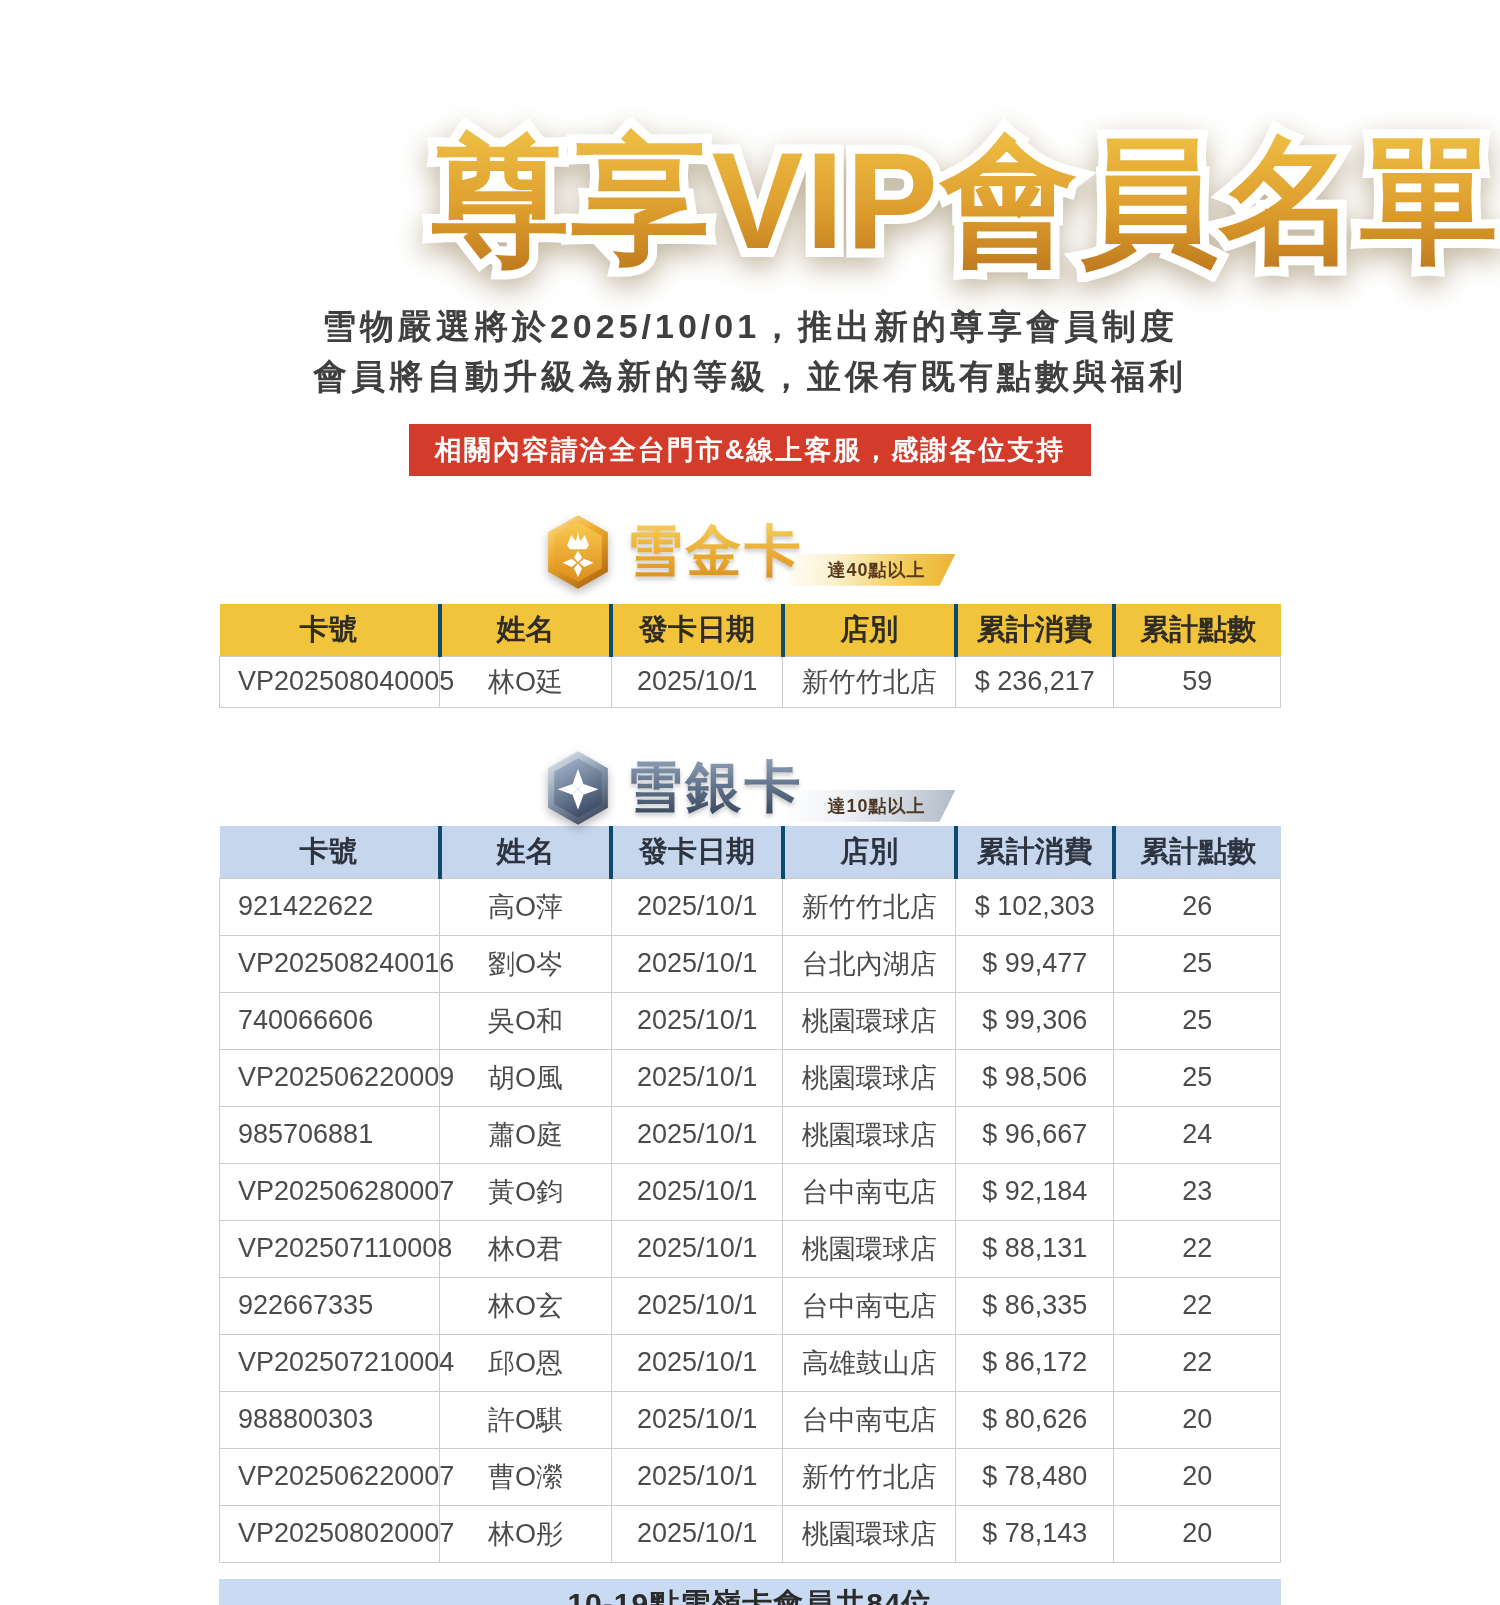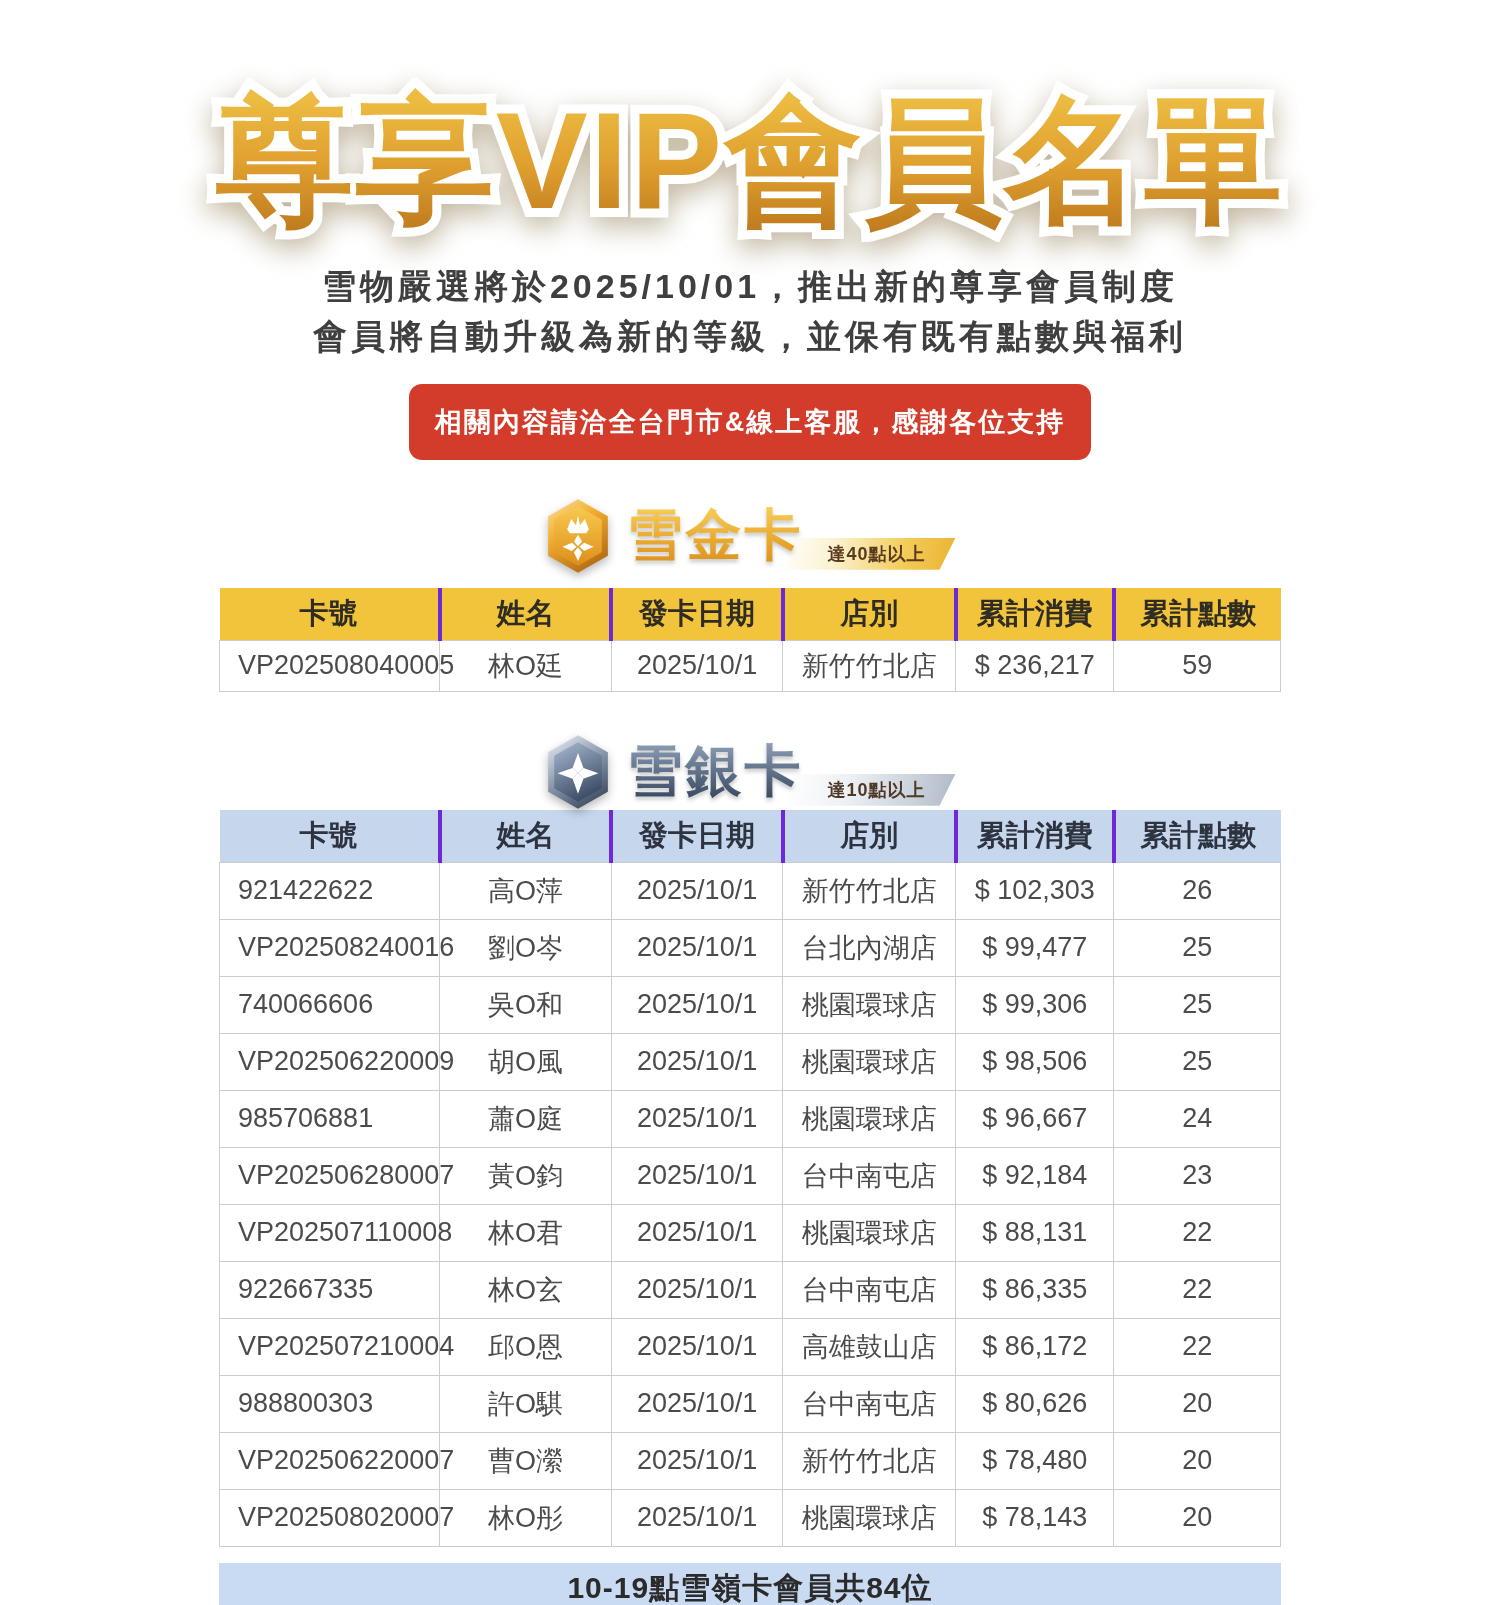--- a/index.html
+++ b/index.html
@@ -1,33 +1,33 @@
 <!DOCTYPE html>
 <html style="--title_gold_light: #EDBC42; --title_gold_dark: #C07C1F; --gold_header_bg: #F2C43C; --silver_header_bg: #C5D6ED; --notice_bg: #D33B2A; --summary_bg: #C9DBF2; --body_text: #4B4B4B;"><head>
 <meta charset="utf-8">
 <style>
   html,body{margin:0;padding:0;background:#ffffff;}
   body{font-family:"Liberation Sans","DejaVu Sans",sans-serif;}
   .page{position:relative;width:1500px;height:1605px;margin:0 auto;background:#fff;overflow:hidden;}
 
   
-  .title-wrap{text-align:center;padding-top:86px;}
+  .title-wrap{text-align:right;padding-top:86px;margin-top:40px;}
   .main-title{position:relative;display:inline-block;font-size:138px;line-height:1.08;font-weight:900;letter-spacing:2px;white-space:nowrap;}
   .title-layer{display:block;}
   .title-outline{position:absolute;left:0;top:0;width:100%;color:#fff;-webkit-text-stroke:18px #ffffff;
       filter:drop-shadow(0 10px 14px rgba(120,95,45,.45));}
   .title-fill{position:relative;z-index:1;
       background:linear-gradient(180deg,var(--title_gold_light,#EDBC42) 8%,#DE9E2E 55%,var(--title_gold_dark,#C07C1F) 96%);
       -webkit-background-clip:text;background-clip:text;color:transparent;}
 
   
   .intro{margin-top:26px;text-align:center;font-size:34px;font-weight:700;color:#3F3F3F;letter-spacing:4px;line-height:1.48;}
   .notice-wrap{text-align:center;margin-top:22px;}
   .notice{display:inline-block;background:var(--notice_bg,#D33B2A);color:#ffffff;font-size:27px;font-weight:700;
-      letter-spacing:2px;padding:20px 26px;border-radius:13px;}
+      letter-spacing:2px;padding:8px 26px;}
 
   
   .card-banner{display:flex;align-items:center;justify-content:center;}
   .card-banner.gold{margin-top:38px;margin-bottom:14px;}
   .card-banner.silver{margin-top:42px;margin-bottom:0;}
   .badge{filter:drop-shadow(0 4px 5px rgba(0,0,0,.28));flex:0 0 auto;}
   .card-title{position:relative;z-index:1;margin-left:14px;font-size:56px;font-weight:900;letter-spacing:3px;
       -webkit-background-clip:text;background-clip:text;color:transparent;
       filter:drop-shadow(0 3px 2px rgba(0,0,0,.22));}
   .card-title.gold-t{background-image:linear-gradient(180deg,#F8CE58 10%,#E9A92F 55%,#D88C1C 95%);
@@ -36,21 +36,21 @@
       -webkit-background-clip:text;background-clip:text;}
   .ribbon{align-self:flex-end;margin-left:-16px;margin-bottom:4px;height:32px;display:flex;align-items:center;
       padding:0 30px 0 40px;font-size:18px;font-weight:700;color:#5A3A1E;letter-spacing:1px;
       clip-path:polygon(0 0,100% 0,calc(100% - 16px) 100%,0 100%);}
   .ribbon.gold-r{background:linear-gradient(100deg,#FFFEF8 0%,#FBF2D2 28%,#F3CB56 70%,#EBB232 100%);}
   .ribbon.silver-r{background:linear-gradient(100deg,#FFFFFF 0%,#EEF1F5 35%,#C9D1DB 75%,#AEB8C5 100%);color:#4E3826;}
 
   
   table.vip-table{width:1062px;margin:0 auto;border-collapse:collapse;table-layout:fixed;}
   table.vip-table th{height:50px;font-size:29px;font-weight:700;color:#2F2C24;text-align:center;
-      border-left:4px solid #6d28d9;}
+      border-left:4px solid #0c4a6e;}
   table.vip-table th:first-child{border-left:none;}
   table.gold-table th{background:var(--gold_header_bg,#F2C43C);}
   table.silver-table th{background:var(--silver_header_bg,#C5D6ED);color:#2E3340;}
   table.vip-table td{height:48px;font-size:27px;color:var(--body_text,#4B4B4B);text-align:center;
       border:1px solid #CDCDCD;background:#fff;}
   table.silver-table td{height:54px;}
   table.vip-table th:nth-child(1){width:21%;}
   table.vip-table th:nth-child(2){width:16.1%;}
   table.vip-table th:nth-child(3){width:16.1%;}
   table.vip-table th:nth-child(4){width:16.2%;}

